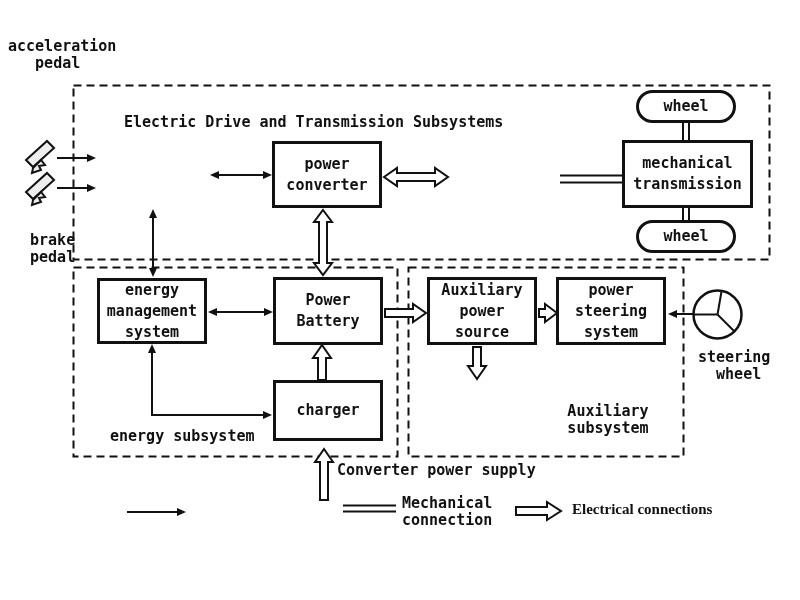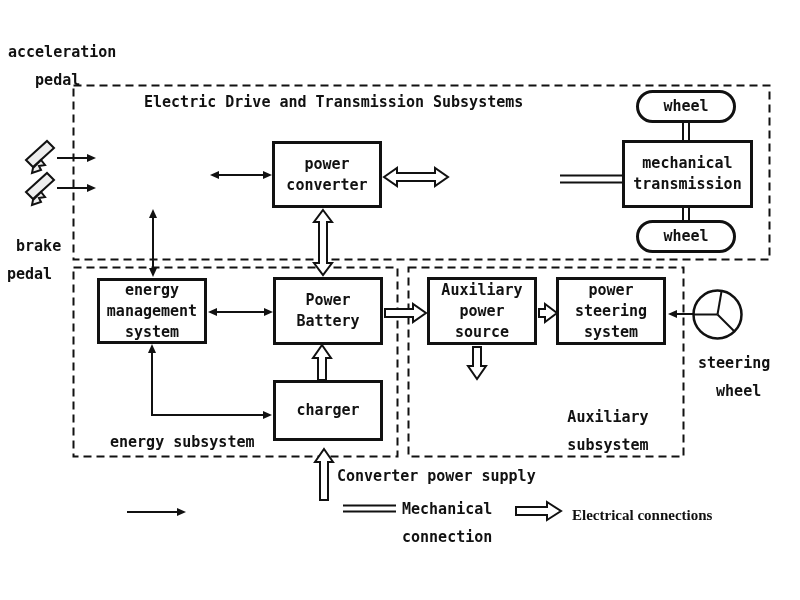--- a/index.html
+++ b/index.html
@@ -3,21 +3,21 @@
 <meta charset="utf-8">
 <style>
   html,body{margin:0;padding:0;background:#fff;}
   #stage{position:relative;width:800px;height:600px;background:#fff;overflow:hidden;
          font-family:"DejaVu Sans Mono","Liberation Mono",monospace;color:#111;font-size:15px;font-weight:bold;}
   #connectors{position:absolute;left:0;top:0;width:800px;height:600px;}
   .box{position:absolute;box-sizing:border-box;border:3px solid #111;background:#fff;
        display:flex;align-items:center;justify-content:center;text-align:center;
        white-space:pre-line;line-height:21px;}
   .wheel{border-radius:17px;border-width:3px;}
-  .lbl{position:absolute;line-height:28px;}
+  .lbl{position:absolute;line-height:17px;}
   .pre{white-space:pre;}
   .preline{white-space:pre-line;}
   .center{text-align:center;}
 </style>
 </head>
 <body>
 
 <div id="stage">
 
   <svg id="connectors" viewBox="0 0 800 600" xmlns="http://www.w3.org/2000/svg">
@@ -124,23 +124,23 @@
       <line x1="343" y1="505.5" x2="396" y2="505.5"></line>
         <line x1="343" y1="511.5" x2="396" y2="511.5"></line>
     </g>
     <g>
       <polygon points="516,507 547,507 547,502 561,511 547,520 547,515 516,515" fill="#fff" stroke="#111" stroke-width="2"></polygon>
     </g>
   </svg>
 
   <div class="lbl pre" style="left:8px;top:38px;">acceleration
    pedal</div>
-  <div class="lbl pre" style="left:7px;top:232px;"> brake
+  <div class="lbl pre" style="left:21px;top:232px;text-align:right;"> brake
 pedal</div>
-  <div class="lbl" style="left:124px;top:88px;margin-left:20px;">Electric Drive and Transmission Subsystems</div>
+  <div class="lbl" style="left:124px;top:114px;">Electric Drive and Transmission Subsystems</div>
   <div class="lbl" style="left:110px;top:428px;">energy subsystem</div>
   <div class="lbl preline center" style="left:548px;top:403px;width:120px;">Auxiliary
 subsystem</div>
   <div class="lbl pre" style="left:698px;top:349px;">steering
   wheel</div>
   <div class="lbl" style="left:337px;top:462px;">Converter power supply</div>
 
   <div class="box" style="left:272px;top:141px;width:110px;height:67px;">power
 converter</div>
   <div class="box" style="left:622px;top:140px;width:131px;height:68px;">mechanical

